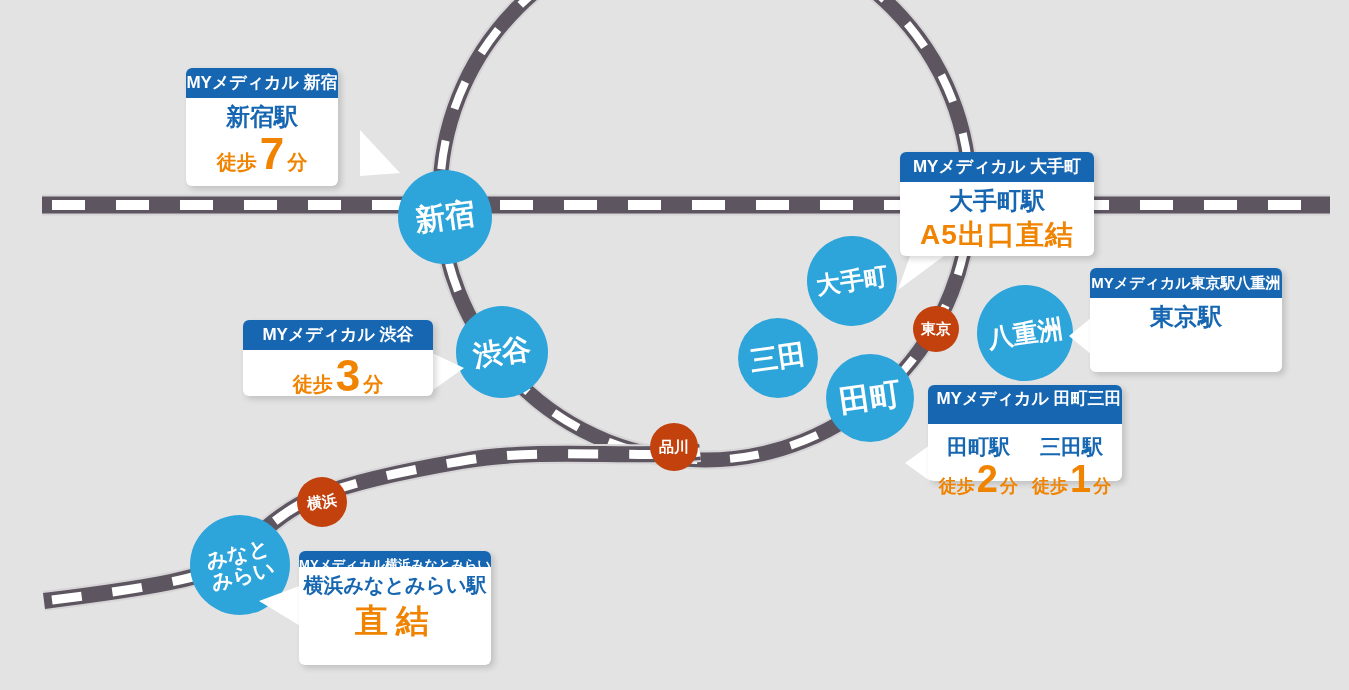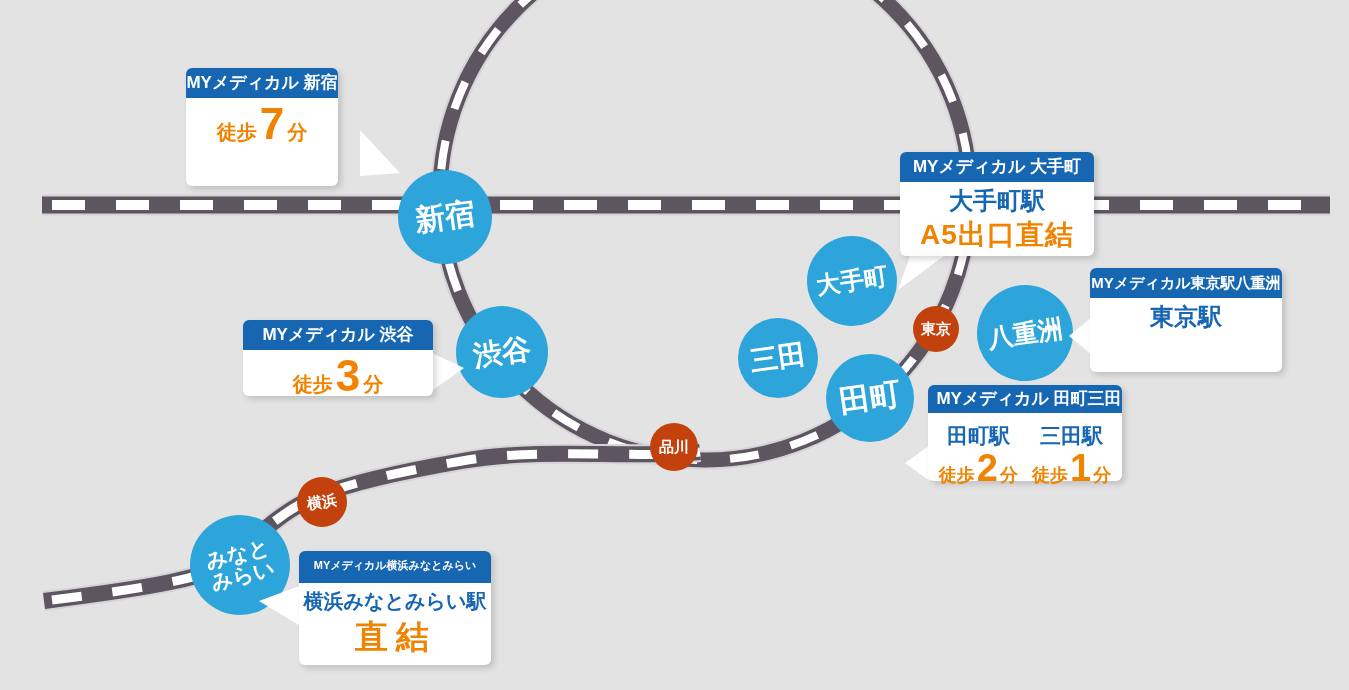--- a/index.html
+++ b/index.html
@@ -55,28 +55,28 @@
   .co-access{color:#f08300;font-weight:bold;}
 
   .co-shinjuku   {left:186px;top:68px; width:152px;height:118px;}
   .co-shibuya    {left:243px;top:320px;width:190px;height:76px;}
   .co-otemachi   {left:900px;top:152px;width:194px;height:104px;}
   .co-otemachi .co-access{font-size:28px;line-height:38px;letter-spacing:1px;}
   .co-yaesu      {left:1090px;top:268px;width:192px;height:104px;}
   .co-yaesu .co-header{font-size:15px;}
   .co-yaesu .co-access{font-size:22px;line-height:34px;}
   .co-tamachi    {left:928px;top:385px;width:194px;height:96px;}
-  .co-tamachi .co-header{height:28px;line-height:28px;padding-left:8px;}
+  .co-tamachi .co-header{height:39px;line-height:28px;padding-left:8px;}
   .co-tamachi .co-body{padding-top:10px;}
   .co-cols{display:flex;justify-content:center;gap:14px;}
   .co-col .co-station{font-size:21px;line-height:26px;}
   .co-col .walk-txt{font-size:18px;}
   .co-col .walk-num{font-size:38px;margin:0 2px;}
   .co-minatomirai{left:299px;top:551px;width:192px;height:114px;}
-  .co-minatomirai .co-header{font-size:11px;height:32px;line-height:28px;}
+  .co-minatomirai .co-header{font-size:13px;height:16px;line-height:28px;}
   .co-minatomirai .co-station{font-size:20px;line-height:28px;}
   .co-minatomirai .co-access{font-size:33px;line-height:44px;letter-spacing:8px;padding-left:2px;}
 </style>
 </head>
 <body>
 
 <div class="canvas">
 
   <svg class="rail-layer" viewBox="0 0 1349 690">
 
@@ -138,20 +138,21 @@
     <polygon points="430,352 464,368 430,392" fill="#ffffff"></polygon>
     <polygon points="912,250 952,250 898,290" fill="#ffffff"></polygon>
     <polygon points="1092,317 1069,336 1092,355" fill="#ffffff"></polygon>
     <polygon points="930,445 905,463 930,481" fill="#ffffff"></polygon>
     <polygon points="302,585 259,601 302,627" fill="#ffffff"></polygon>
   </svg>
 
   <div class="callout co-shinjuku">
     <div class="co-header">MYメディカル 新宿</div>
     <div class="co-body">
+      <div class="co-station">新宿駅</div>
       <div class="walk-line">
         <span class="walk-txt">徒歩</span>
         <span class="walk-num">7</span>
         <span class="walk-txt">分</span>
       </div>
     </div>
   </div>
 
   <div class="callout co-shibuya">
     <div class="co-header">MYメディカル 渋谷</div>

